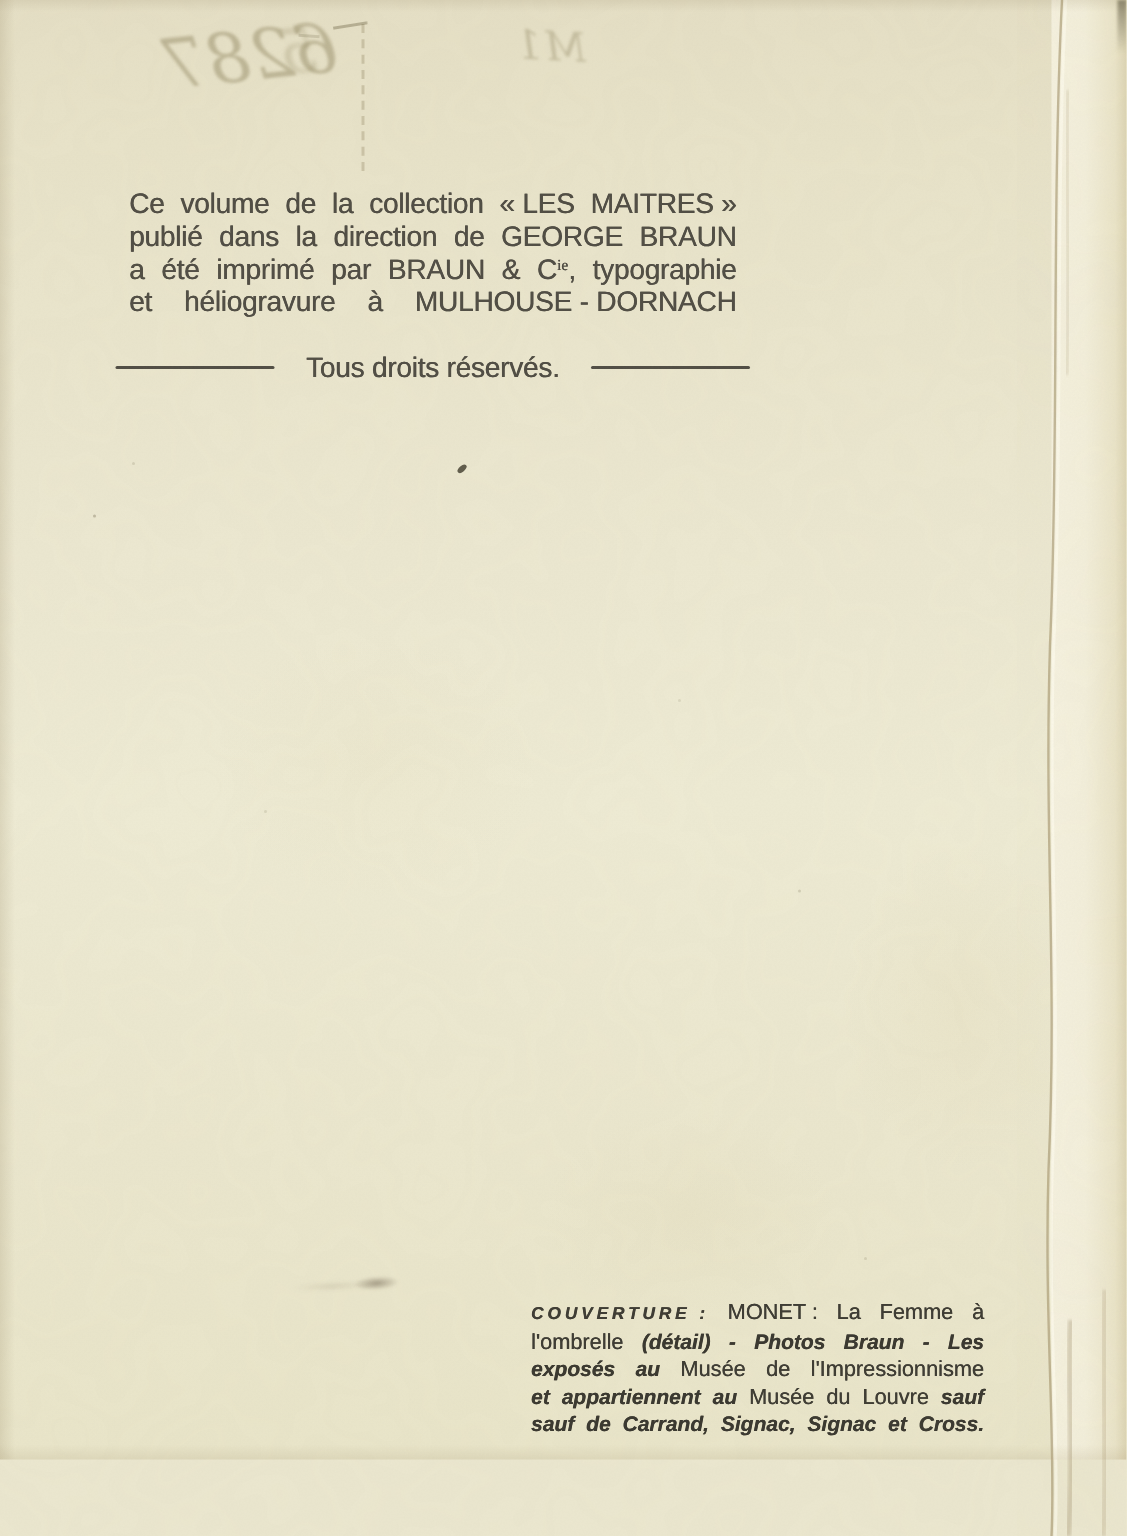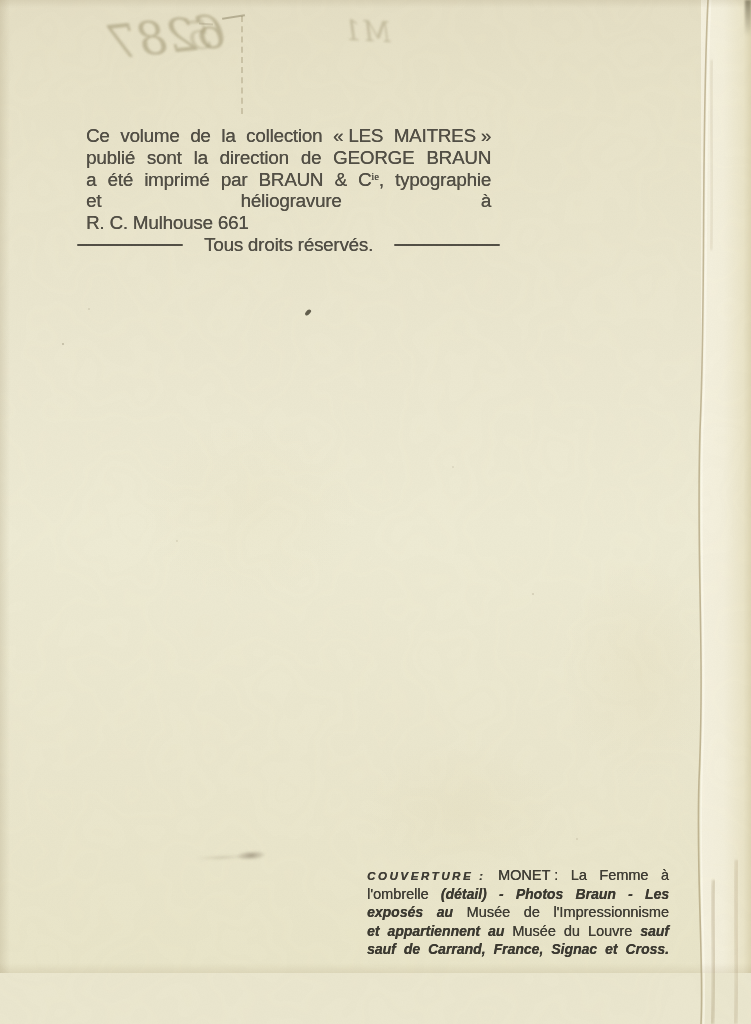--- a/index.html
+++ b/index.html
@@ -42,21 +42,21 @@
     display:flex;justify-content:space-between;align-items:baseline;
     height:21.8px;white-space:pre;overflow:visible;
   }
   .word{white-space:pre;}
   .sup{font-size:0.55em;position:relative;top:-0.5em;letter-spacing:0;font-family:Liberation Serif, serif;}
   .line-rule{margin:0 -9px;align-items:center !important;text-align:right;}
   .rule{height:2.4px;width:106px;background:#4f4c43;border-radius:1px;flex:0 0 auto;}
 
   
   .cover-note{
-    position:absolute;left:367px;top:867px;width:302px;
+    position:absolute;left:354px;top:867px;width:302px;
     color:#3c3a32;font-size:14.5px;
     text-shadow:0.2px 0 0 currentColor;
   }
   .cover-note .jline{
     display:flex;justify-content:space-between;align-items:baseline;
     height:18.6px;white-space:pre;
   }
   .cover-note .w-it{font-style:italic;font-weight:bold;font-size:14px;color:#38362e;}
   .cover-note .w-rm{font-size:14.5px;text-align:center;}
   .cover-note .w-label{font-style:italic;font-weight:bold;font-size:11.5px;letter-spacing:2.6px;}
@@ -112,43 +112,43 @@
   <div class="bleed-dashline"></div>
   <div class="bleed-stroke s1"></div>
   <div class="bleed-stroke s2"></div>
 
   <div class="stain a"></div>
   <div class="stain b"></div>
   <div class="stain c"></div>
 
   <div class="main-colophon">
       <div class="jline"><span class="word">Ce</span><span class="word">volume</span><span class="word">de</span><span class="word">la</span><span class="word">collection</span><span class="word">« LES</span><span class="word">MAITRES »</span></div>
-      <div class="jline"><span class="word">publié</span><span class="word">sont</span><span class="word">la</span><span class="word">direction</span><span class="word">de</span><span class="word">GEORGE</span><span class="word">BRAUN</span></div>
+      <div class="jline"><span class="word">publié</span><span class="word">dans</span><span class="word">la</span><span class="word">direction</span><span class="word">de</span><span class="word">GEORGE</span><span class="word">BRAUN</span></div>
       <div class="jline"><span class="word">a</span><span class="word">été</span><span class="word">imprimé</span><span class="word">par</span><span class="word">BRAUN</span><span class="word">&amp;</span><span class="word"><span>C</span><span class="sup">ie</span><span>,</span></span><span class="word">typographie</span></div>
-      <div class="jline"><span class="word">et</span><span class="word">héliogravure</span><span class="word">à</span></div>
-      <div class="jline"><span class="word">R. C. Mulhouse 661</span></div>
+      <div class="jline"><span class="word">et</span><span class="word">héliogravure</span><span class="word">à</span><span class="word">MULHOUSE - DORNACH</span></div>
+      <div class="jline"></div>
       <div class="jline line-rule"><span class="rule"></span><span class="word">Tous droits réservés.</span><span class="rule"></span></div>
     </div>
 
   <div class="ink-speck"></div>
   <div class="smudge-tail"></div>
   <div class="smudge-dark"></div>
   <div class="speck" style="left:62px;top:343px;width:2px;height:2px;"></div>
   <div class="speck" style="left:88px;top:308px;width:2px;height:2px;opacity:.5;"></div>
   <div class="speck" style="left:532px;top:593px;width:2px;height:2px;opacity:.6;"></div>
   <div class="speck" style="left:176px;top:540px;width:2px;height:2px;opacity:.45;"></div>
   <div class="speck" style="left:576px;top:838px;width:2px;height:2px;opacity:.5;"></div>
   <div class="speck" style="left:452px;top:466px;width:2px;height:2px;opacity:.4;"></div>
 
   <div class="cover-note">
       <div class="jline"><span class="word w-label">COUVERTURE :</span><span class="word w-rm">MONET :</span><span class="word w-rm">La</span><span class="word w-rm">Femme</span><span class="word w-rm">à</span></div>
       <div class="jline"><span class="word w-rm">l'ombrelle</span><span class="word w-it">(détail)</span><span class="word w-it">-</span><span class="word w-it">Photos</span><span class="word w-it">Braun</span><span class="word w-it">-</span><span class="word w-it">Les</span></div>
       <div class="jline"><span class="word w-it">exposés</span><span class="word w-it">au</span><span class="word w-rm">Musée</span><span class="word w-rm">de</span><span class="word w-rm">l'Impressionnisme</span></div>
       <div class="jline"><span class="word w-it">et</span><span class="word w-it">appartiennent</span><span class="word w-it">au</span><span class="word w-rm">Musée</span><span class="word w-rm">du</span><span class="word w-rm">Louvre</span><span class="word w-it">sauf</span></div>
-      <div class="jline"><span class="word w-it">sauf</span><span class="word w-it">de</span><span class="word w-it">Carrand,</span><span class="word w-it">France,</span><span class="word w-it">Signac</span><span class="word w-it">et</span><span class="word w-it">Cross.</span></div>
+      <div class="jline"><span class="word w-it">sauf</span><span class="word w-it">de</span><span class="word w-it">Carrand,</span><span class="word w-it">Signac,</span><span class="word w-it">Signac</span><span class="word w-it">et</span><span class="word w-it">Cross.</span></div>
     </div>
 
   <div class="page-edge"></div>
 
   <svg class="overlay" width="751" height="1024" viewBox="0 0 751 1024">
     <defs>
       <filter id="soft">
           <feGaussianBlur stdDeviation="1.1"></feGaussianBlur>
         </filter>
     </defs>

